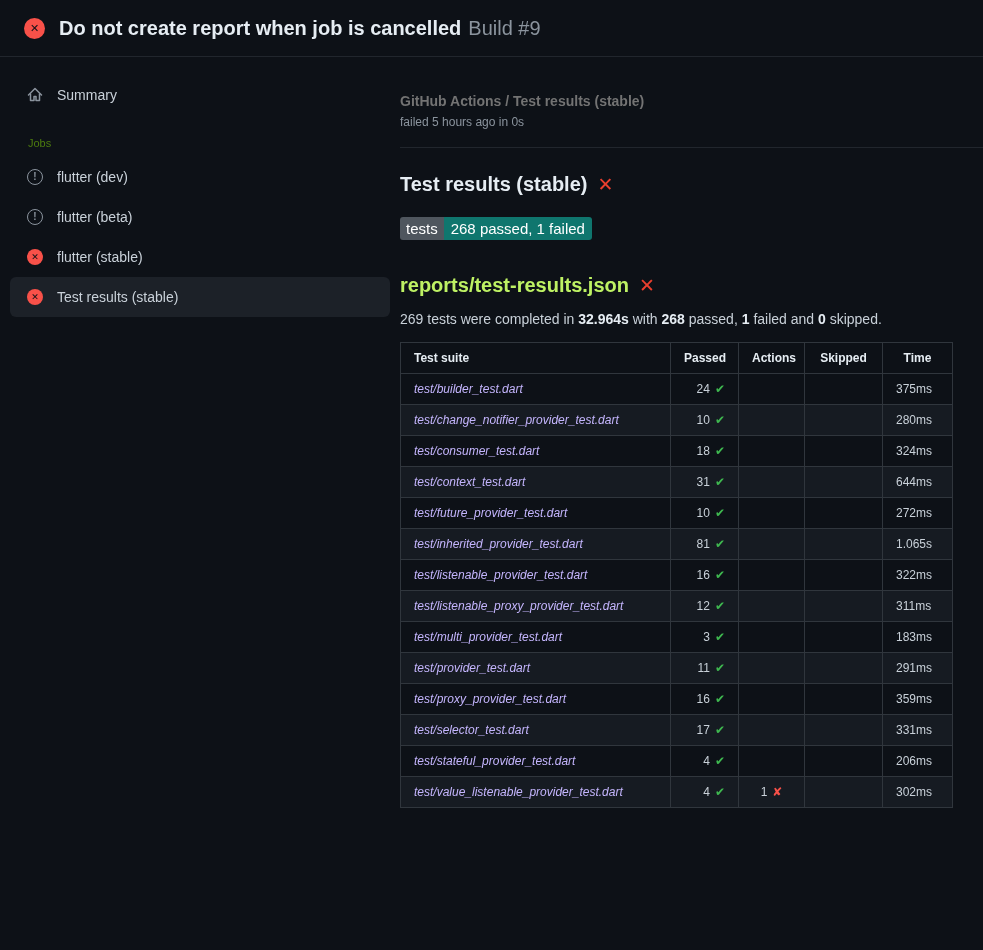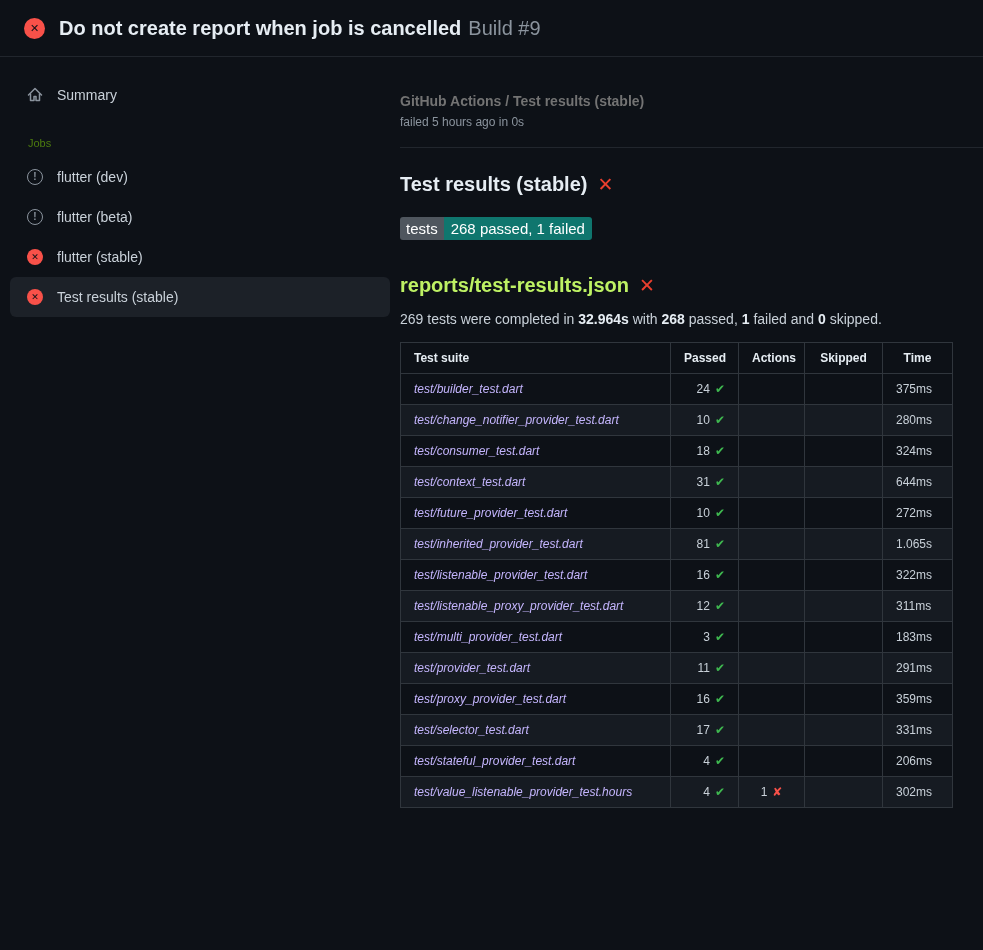--- a/index.html
+++ b/index.html
@@ -252,21 +252,21 @@
             <td class="col-time">331ms</td>
           </tr>
           <tr>
             <td class="col-suite"><a href="#" class="suite-link">test/stateful_provider_test.dart</a></td>
             <td class="col-passed"><span>4</span><span class="check-icon">✔</span></td>
             <td class="col-failed"></td>
             <td class="col-skipped"></td>
             <td class="col-time">206ms</td>
           </tr>
           <tr>
-            <td class="col-suite"><a href="#" class="suite-link">test/value_listenable_provider_test.hours</a></td>
+            <td class="col-suite"><a href="#" class="suite-link">test/value_listenable_provider_test.dart</a></td>
             <td class="col-passed"><span>4</span><span class="check-icon">✔</span></td>
             <td class="col-failed"><span>1</span><span class="x-icon">✘</span></td>
             <td class="col-skipped"></td>
             <td class="col-time">302ms</td>
           </tr>
         </tbody>
     </table>
   </main>
 </div>
 

